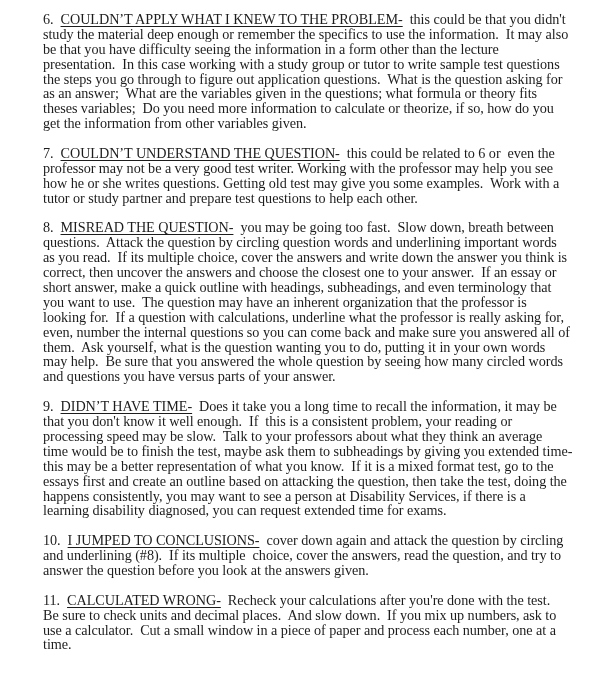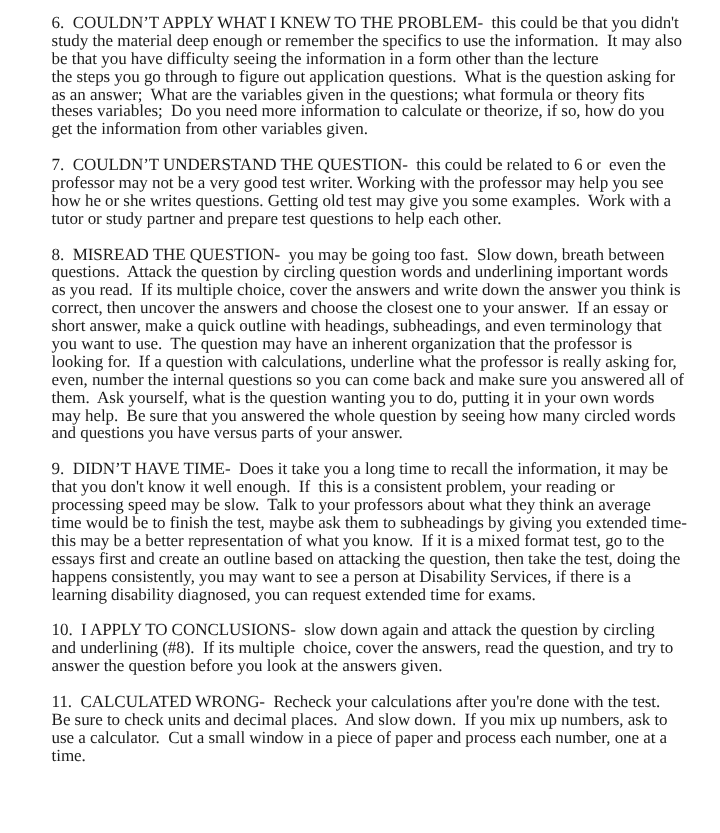--- a/index.html
+++ b/index.html
@@ -29,33 +29,35 @@
     }
     .line {
       display: block;
       white-space: pre;
       height: 14.9px;
     }
     .num {
       white-space: pre;
     }
     .heading {
+      text-decoration: underline;
       text-decoration-thickness: 1px;
       text-underline-offset: 2px;
     }
   </style>
 </head>
 <body>
 
 <div class="page">
 
   <div class="section">
     <span class="line"><span class="num">6.  </span><span class="heading">COULDN’T APPLY WHAT I KNEW TO THE PROBLEM-</span><span>  this could be that you didn't</span></span>
     <span class="line">study the material deep enough or remember the specifics to use the information.  It may also</span>
     <span class="line">be that you have difficulty seeing the information in a form other than the lecture</span>
+    <span class="line">presentation.  In this case working with a study group or tutor to write sample test questions</span>
     <span class="line">the steps you go through to figure out application questions.  What is the question asking for</span>
     <span class="line">as an answer;  What are the variables given in the questions; what formula or theory fits</span>
     <span class="line">theses variables;  Do you need more information to calculate or theorize, if so, how do you</span>
     <span class="line">get the information from other variables given.</span>
   </div>
 
   <div class="section">
     <span class="line"><span class="num">7.  </span><span class="heading">COULDN’T UNDERSTAND THE QUESTION-</span><span>  this could be related to 6 or  even the</span></span>
     <span class="line">professor may not be a very good test writer. Working with the professor may help you see</span>
     <span class="line">how he or she writes questions. Getting old test may give you some examples.  Work with a</span>
@@ -81,21 +83,21 @@
     <span class="line">that you don't know it well enough.  If  this is a consistent problem, your reading or</span>
     <span class="line">processing speed may be slow.  Talk to your professors about what they think an average</span>
     <span class="line">time would be to finish the test, maybe ask them to subheadings by giving you extended time-</span>
     <span class="line">this may be a better representation of what you know.  If it is a mixed format test, go to the</span>
     <span class="line">essays first and create an outline based on attacking the question, then take the test, doing the</span>
     <span class="line">happens consistently, you may want to see a person at Disability Services, if there is a</span>
     <span class="line">learning disability diagnosed, you can request extended time for exams.</span>
   </div>
 
   <div class="section">
-    <span class="line"><span class="num">10.  </span><span class="heading">I APPLY TO CONCLUSIONS-</span><span>  slow down again and attack the question by circling</span></span>
+    <span class="line"><span class="num">10.  </span><span class="heading">I JUMPED TO CONCLUSIONS-</span><span>  cover down again and attack the question by circling</span></span>
     <span class="line">and underlining (#8).  If its multiple  choice, cover the answers, read the question, and try to</span>
     <span class="line">answer the question before you look at the answers given.</span>
   </div>
 
   <div class="section">
     <span class="line"><span class="num">11.  </span><span class="heading">CALCULATED WRONG-</span><span>  Recheck your calculations after you're done with the test.</span></span>
     <span class="line">Be sure to check units and decimal places.  And slow down.  If you mix up numbers, ask to</span>
     <span class="line">use a calculator.  Cut a small window in a piece of paper and process each number, one at a</span>
     <span class="line">time.</span>
   </div>

